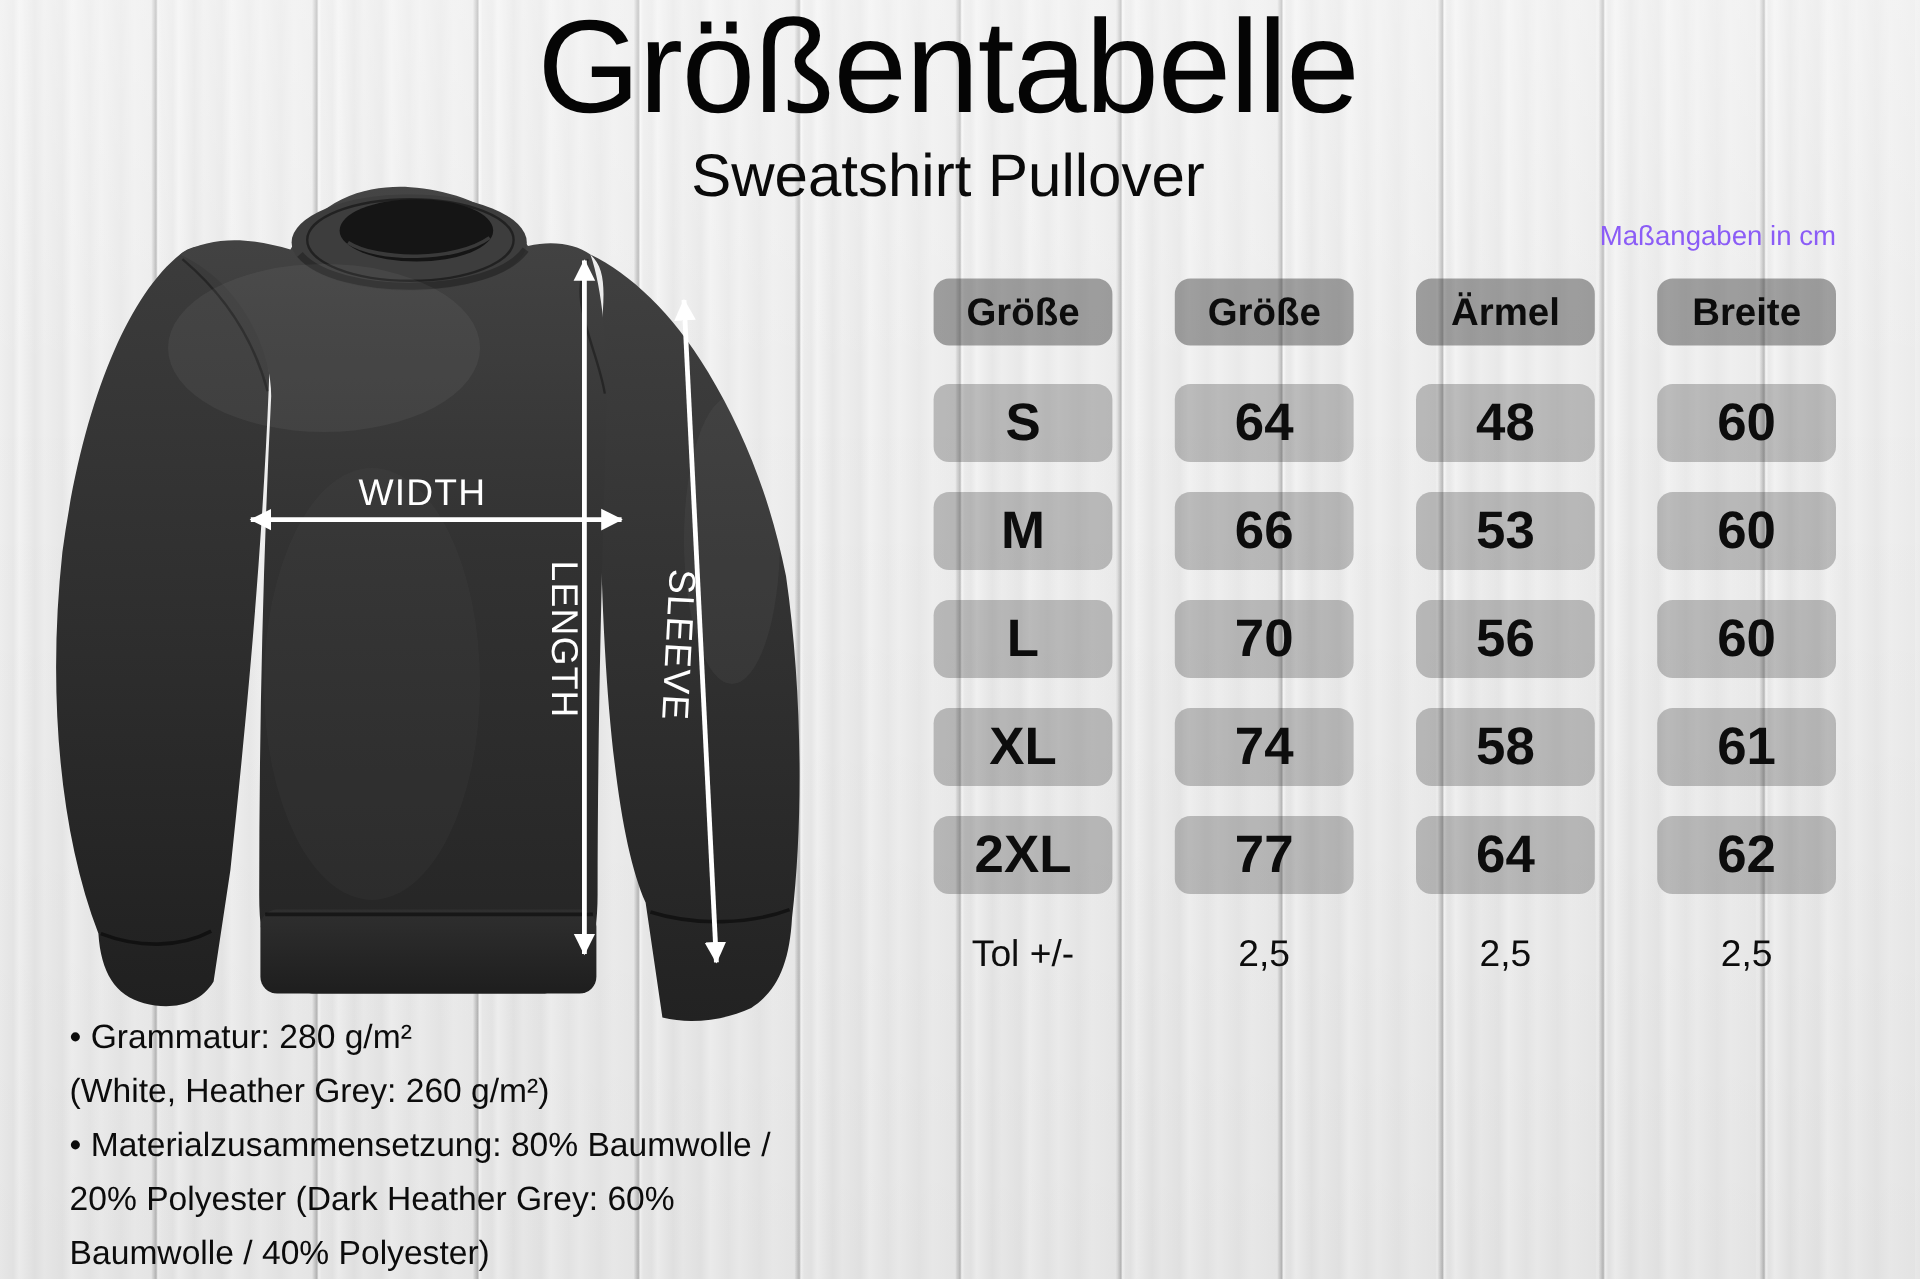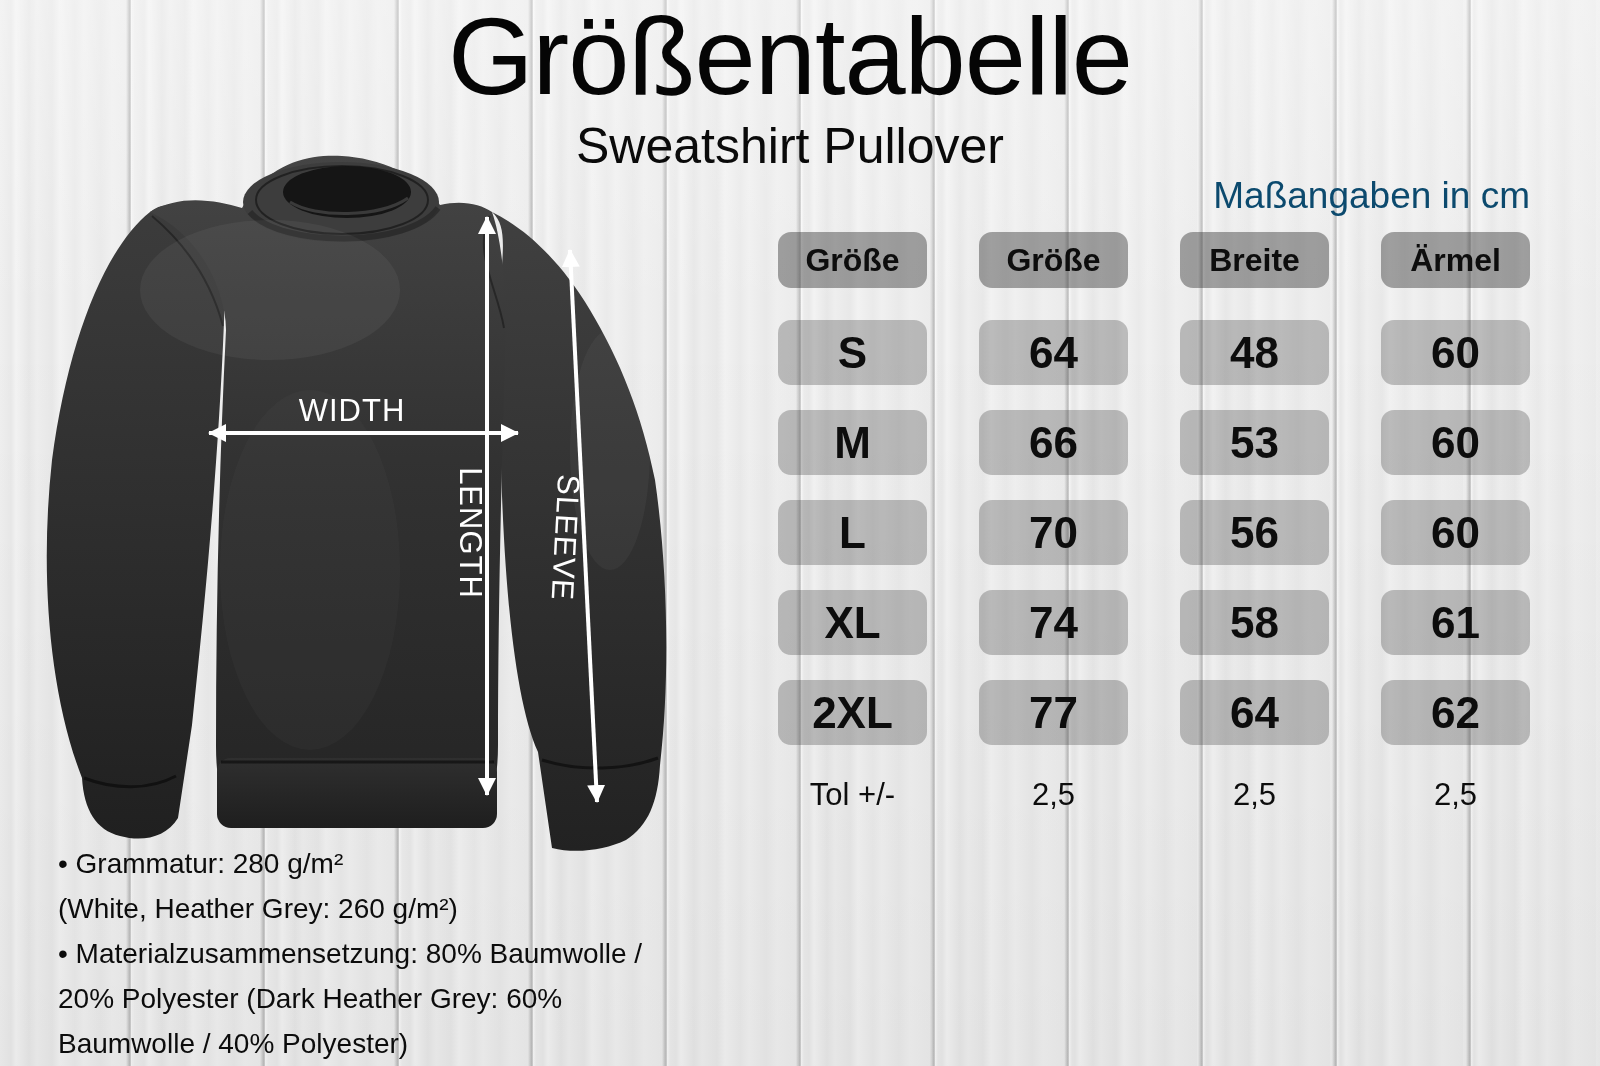--- a/index.html
+++ b/index.html
@@ -19,21 +19,21 @@
         #e8e8e8 52px,#f2f2f2 60px,#eaeaea 75px,#f0f0f0 84px,#e9e9e9 101px,
         #efefef 112px,#ebebeb 133px);
   }
   .poster{position:absolute;inset:0;border-radius:29px;}
 
   .title-wrap{position:absolute;top:-6px;left:0;width:1580px;text-align:center;}
   .title-wrap h1{margin:0;font-size:110px;line-height:124px;font-weight:400;letter-spacing:-1px;color:#050505;}
   .title-wrap h2{margin:0;font-size:50px;line-height:56px;font-weight:400;color:#0a0a0a;}
 
   .units-note{position:absolute;top:176px;left:1180px;width:350px;text-align:right;
-    font-size:37px;line-height:40px;color:#0c4a6e;}
+    font-size:23px;line-height:40px;color:#8b5cf6;}
 
   .size-table{
     position:absolute;left:778px;top:232px;
     display:grid;
     grid-template-columns:149px 149px 149px 149px;
     grid-template-rows:88px 90px 90px 90px 90px 90px 50px;
     column-gap:52px;
   }
   .cell{display:flex;align-items:center;justify-content:center;border-radius:13px;align-self:start;}
   .hcell{height:56px;background:rgba(42,42,42,0.42);font-size:32px;font-weight:700;}
@@ -55,22 +55,22 @@
     <h1>Größentabelle</h1>
     <h2>Sweatshirt Pullover</h2>
   </div>
 
   <div class="units-note">Maßangaben in cm</div>
 
   <div class="size-table">
 
     <div class="cell hcell">Größe</div>
     <div class="cell hcell">Größe</div>
+    <div class="cell hcell">Ärmel</div>
     <div class="cell hcell">Breite</div>
-    <div class="cell hcell">Ärmel</div>
 
     <div class="cell dcell">S</div>
     <div class="cell dcell">64</div>
     <div class="cell dcell">48</div>
     <div class="cell dcell">60</div>
 
     <div class="cell dcell">M</div>
     <div class="cell dcell">66</div>
     <div class="cell dcell">53</div>
     <div class="cell dcell">60</div>

